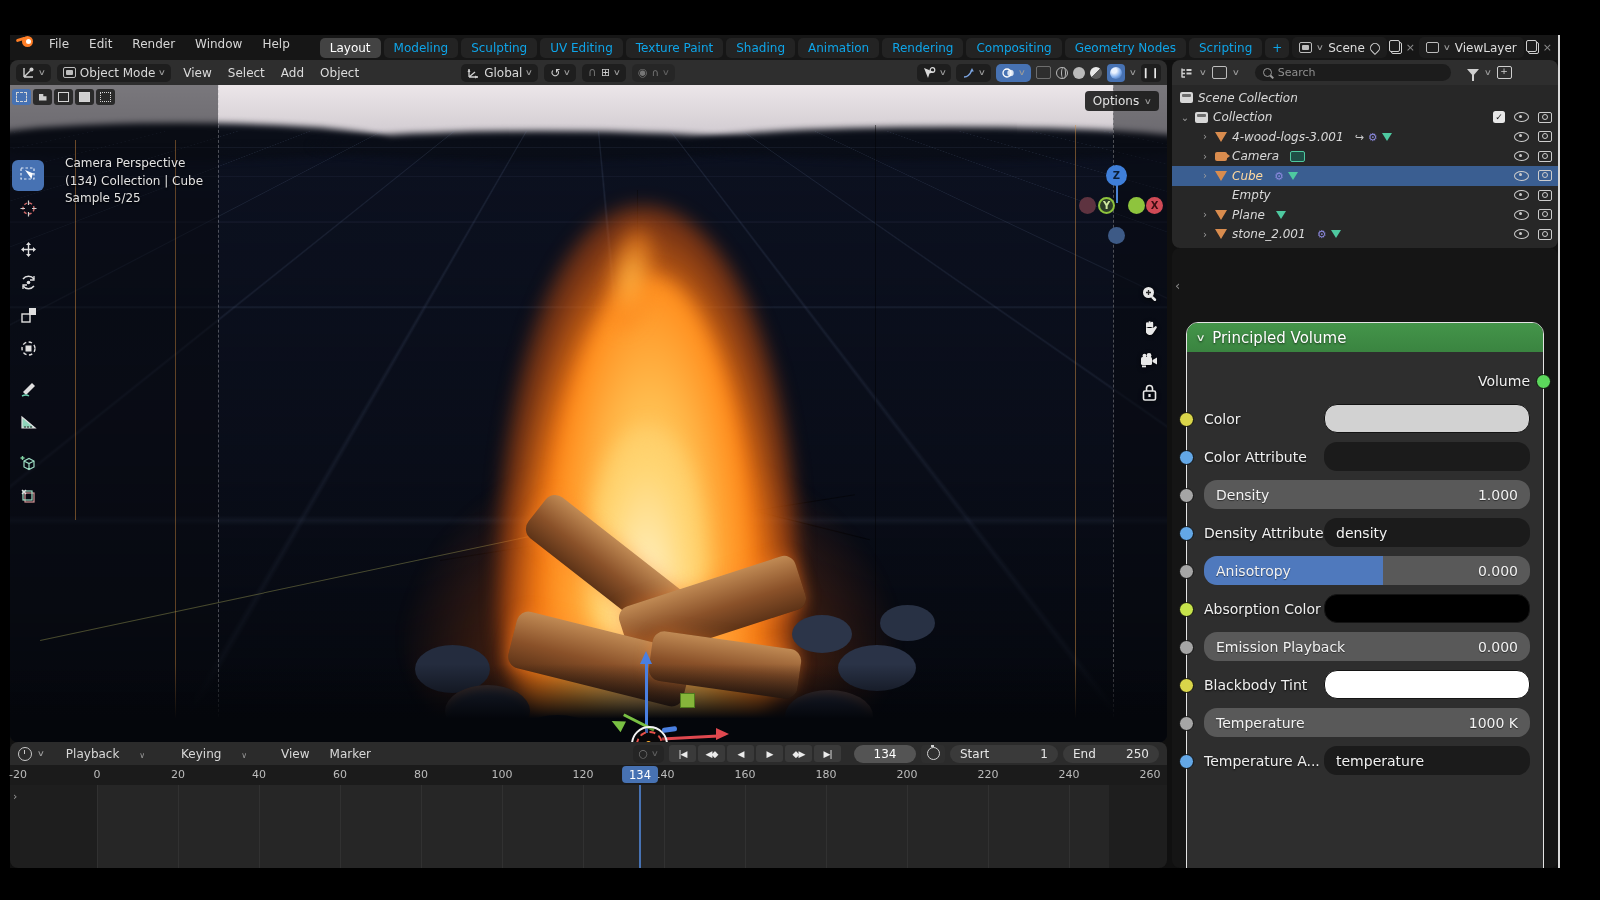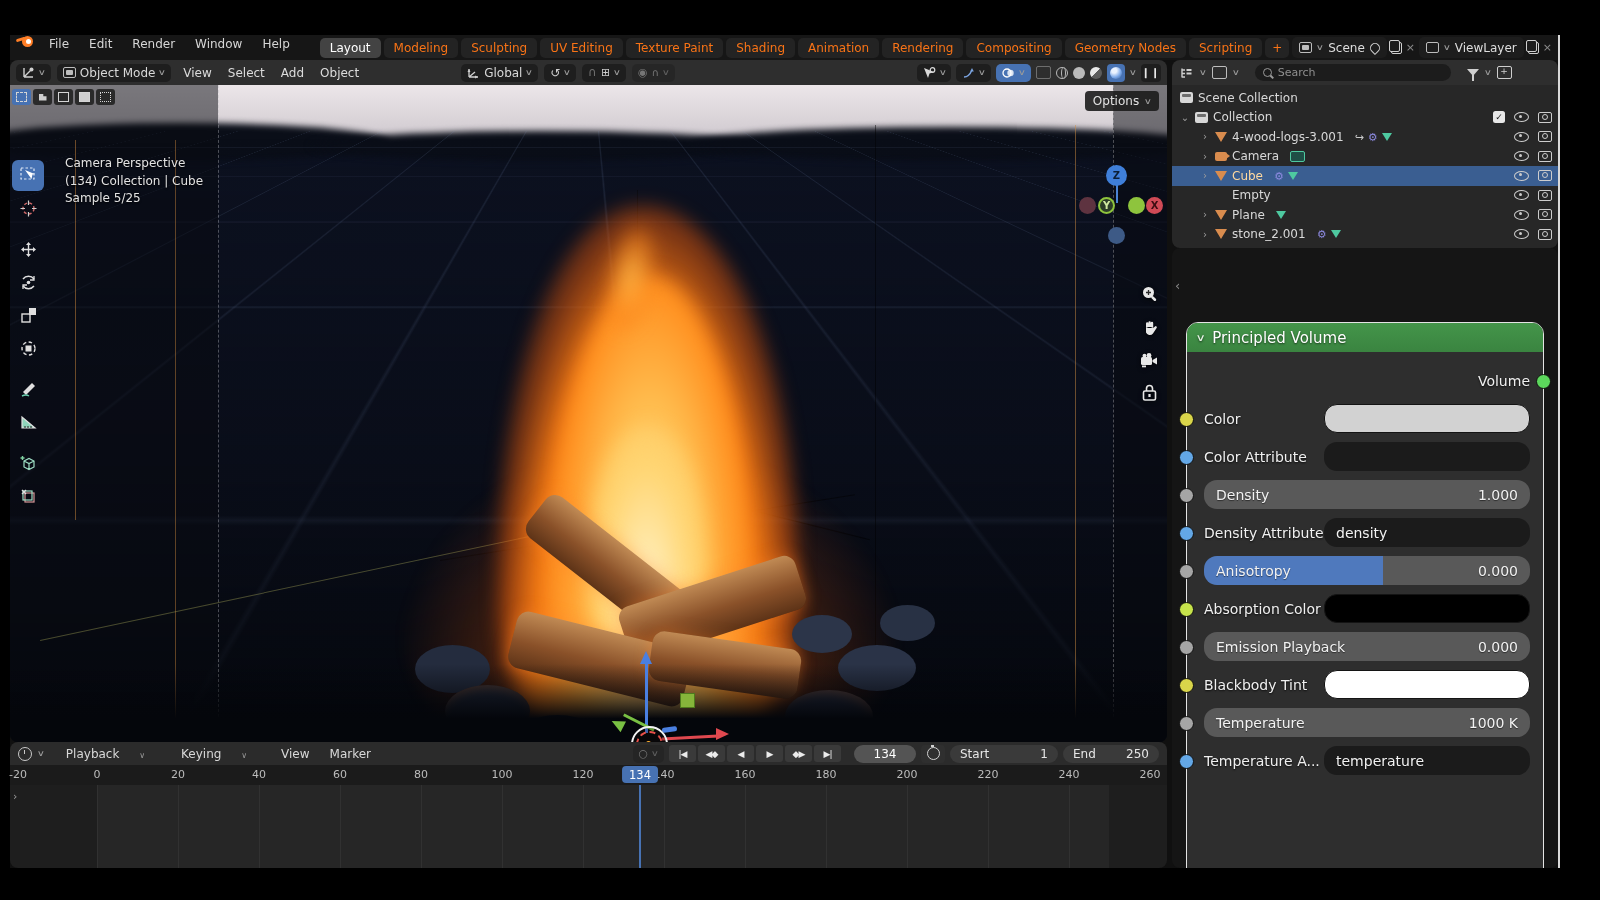--- a/index.html
+++ b/index.html
@@ -7,21 +7,21 @@
   .app{position:absolute;left:10px;top:35px;width:1548px;height:833px;background:#101010;border-right:2px solid #d9d9d9;}
   
   .topbar{position:absolute;left:0;top:0;width:100%;height:25px;background:#161616;display:flex;font-size:12px;color:#d6d6d6;}
   .logo{width:17px;height:13px;margin:0 8px 0 6px;position:relative;}
   .logo:before{content:"";position:absolute;right:0;top:1px;width:11px;height:11px;border-radius:50%;background:#ff7e26;}
   .logo:after{content:"";position:absolute;right:2px;top:4px;width:5px;height:5px;border-radius:50%;background:#fff;}
   .logo .tail{position:absolute;left:0;top:3px;width:9px;height:3px;background:#ff7e26;border-radius:2px;transform:rotate(-18deg);}
   .menus{display:flex;gap:4px;margin-right:22px;}
   .menus span{padding:2px 8px;border-radius:4px;cursor:default;}
   .tabs{display:flex;gap:3px;align-items:center;}
-  .tab{background:#232323;color:#f97316;padding:3px 10px;border-radius:5px;}
+  .tab{background:#232323;color:#0ea5e9;padding:3px 10px;border-radius:5px;}
   .tab.active{background:#434343;color:#fff;}
   .tab.plus{padding:3px 7px;}
   .tb-right{margin-left:auto;display:flex;align-items:center;gap:4px;margin-right:6px;}
   .chip{background:#1d1d1d;border-radius:5px;display:flex;align-items:center;gap:5px;padding:2px 7px;height:17px;color:#dedede;}
   .sq-ico{width:11px;height:9px;border:1px solid #bdbdbd;border-radius:2px;display:inline-block;position:relative;}
   .sq-ico.fill:after{content:"";position:absolute;left:2px;top:2px;right:2px;bottom:2px;background:#bdbdbd;border-radius:1px;}
   .chev{font-size:8px;color:#9a9a9a;transform:scaleX(1.4);}
   .pin{width:8px;height:8px;border:1.5px solid #cfcfcf;border-radius:50% 50% 50% 0;transform:rotate(-45deg);}
   .copy-ico{width:9px;height:10px;border:1px solid #cfcfcf;border-radius:2px;position:relative;}
   .copy-ico:before{content:"";position:absolute;left:-3px;top:-3px;width:9px;height:10px;border:1px solid #cfcfcf;border-radius:2px;background:#1d1d1d;}
@@ -100,21 +100,21 @@
   .search{flex:1;max-width:180px;background:#1c1c1c;border-radius:9px;height:17px;display:flex;align-items:center;gap:6px;color:#8f8f8f;font-size:11px;padding:0 8px;margin:0 10px;}
   .mag{width:7px;height:7px;border:1.5px solid #9a9a9a;border-radius:50%;position:relative;flex:none;}
   .mag:after{content:"";position:absolute;left:6px;top:7px;width:4px;height:1.5px;background:#9a9a9a;transform:rotate(45deg);}
   .funnel{width:0;height:0;border-left:6px solid transparent;border-right:6px solid transparent;border-top:7px solid #cfcfcf;position:relative;}
   .funnel:after{content:"";position:absolute;left:-1px;top:-2px;width:2px;height:7px;background:#cfcfcf;}
   .newcol{width:13px;height:11px;border:1px solid #cfcfcf;border-radius:2px;position:relative;color:#cfcfcf;font-size:9px;line-height:9px;text-align:center;}
   .outliner{position:absolute;left:1162px;top:50px;width:386px;height:163px;background:#272727;border-radius:0 0 8px 8px;font-size:12px;color:#d8d8d8;padding-top:3px;box-sizing:border-box;}
   .orow{display:flex;align-items:center;height:19.5px;padding:0 6px 0 14px;gap:5px;position:relative;}
   .orow.sel{background:#3a5e91;}
   .tw{width:10px;color:#9d9d9d;font-size:10px;flex:none;text-align:center;}
-  .olabel{white-space:nowrap;}
+  .olabel{white-space:nowrap;font-style:italic;}
   .olabel.selc{color:#ffd9a0;}
   .mods{display:flex;gap:4px;align-items:center;margin-left:6px;}
   .mod{display:inline-block;}
   .mod-wrench:before{content:"⚙";color:#8d8ae0;font-size:11px;}
   .mod-mesh{width:0;height:0;border-left:5px solid transparent;border-right:5px solid transparent;border-top:8px solid #4ec9a0;}
   .mod-constraint:before{content:"↪";color:#c9c9c9;font-size:11px;}
   .mod-camdata{width:13px;height:9px;background:#1f4f46;border:1.5px solid #4ec9a0;border-radius:2px;}
   .vis{margin-left:auto;display:flex;gap:9px;align-items:center;}
   .eye{width:13px;height:8px;border:1.5px solid #cdcdcd;border-radius:50%;position:relative;}
   .eye:after{content:"";position:absolute;left:3.5px;top:1.5px;width:3px;height:3px;background:#cdcdcd;border-radius:50%;}

